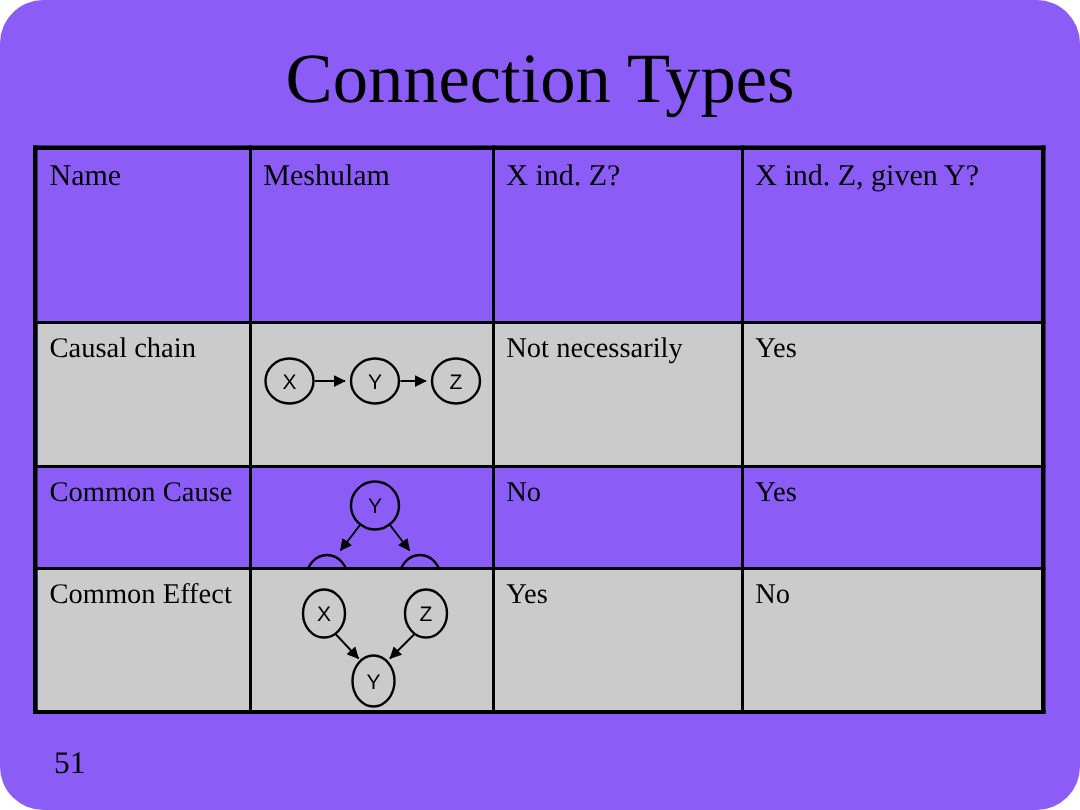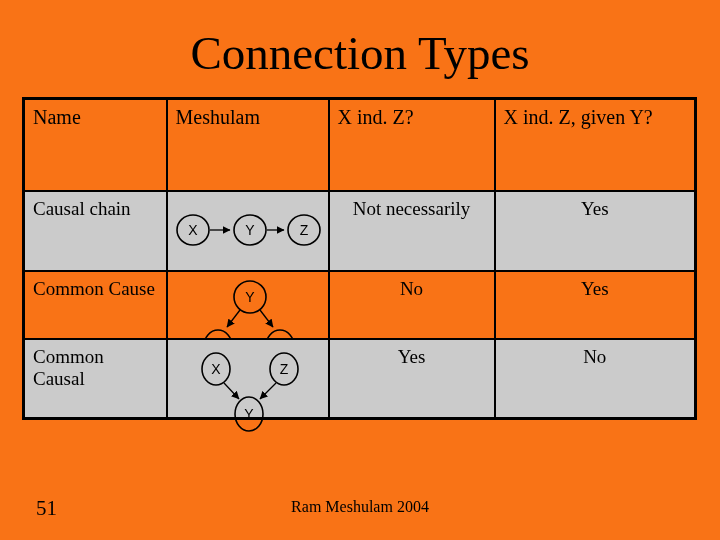--- a/index.html
+++ b/index.html
@@ -4,24 +4,25 @@
 <style>
   html, body {
     margin: 0;
     padding: 0;
     background: #ffffff;
   }
   #slide {
     position: relative;
     width: 720px;
     height: 540px;
-    background: #f97316;
+    background: #8b5cf6;
     font-family: "Liberation Serif", serif;
     color: #000000;
     overflow: hidden;
+    border-radius: 29px;
   }
   .slide-title {
     position: absolute;
     top: 26px;
     left: 0;
     width: 720px;
     text-align: center;
     font-size: 47px;
     font-weight: normal;
     letter-spacing: 0px;
@@ -38,23 +39,23 @@
     border: 3px solid #000000;
     font-size: 19px;
   }
   table.conn-table td {
     border: 2px solid #000000;
     vertical-align: top;
     padding: 6px 8px;
     position: relative;
   }
   td.header-cell { font-size: 20px; }
-  tr.header-row   { height: 92px; }
-  tr.data-row     { height: 80px; }
-  td.answer-cell  { text-align: center; padding-top: 8px; }
+  tr.header-row   { height: 116px; }
+  tr.data-row     { height: 96px; }
+  td.answer-cell  { padding-top: 8px; }
   td.name-cell    { text-align: left; }
   td.diagram-cell { padding: 0; }
   .shaded { background: #cbcbcb; }
   .diagram-svg { position: absolute; }
   .svg-chain  { left: 0px;  top: 16px; }
   .svg-cause  { left: 20px; top: 2px; }
   .svg-effect { left: 10px; top: 2px; }
   .diagram-svg ellipse {
     fill: none;
     stroke: #000000;
@@ -148,21 +149,21 @@
           <text x="62" y="28">Y</text>
           <text x="30" y="77">X</text>
           <text x="92" y="77">Z</text>
         </svg>
       </td>
       <td class="answer-cell">No</td>
       <td class="answer-cell">Yes</td>
     </tr>
 
     <tr class="data-row">
-      <td class="name-cell shaded">Common Causal</td>
+      <td class="name-cell shaded">Common Effect</td>
       <td class="diagram-cell shaded">
         <svg class="diagram-svg svg-effect" width="140" height="94" viewBox="0 0 140 94">
           <defs>
             <marker id="arr3" markerWidth="9" markerHeight="8" refX="7.5" refY="4" orient="auto" markerUnits="userSpaceOnUse">
               <path d="M0,0 L8,4 L0,8 z" fill="#000000"></path>
             </marker>
           </defs>
           <ellipse cx="38" cy="27" rx="14" ry="16"></ellipse>
           <ellipse cx="106" cy="27" rx="14" ry="16"></ellipse>
           <ellipse cx="71" cy="72" rx="14" ry="17"></ellipse>
@@ -173,15 +174,14 @@
           <text x="71" y="77">Y</text>
         </svg>
       </td>
       <td class="answer-cell shaded">Yes</td>
       <td class="answer-cell shaded">No</td>
     </tr>
   </tbody>
     </table>
 
   <div class="footer-page-number">51</div>
-  <div class="footer-credit">Ram Meshulam 2004</div>
 
 </div>
 
 </body></html>

